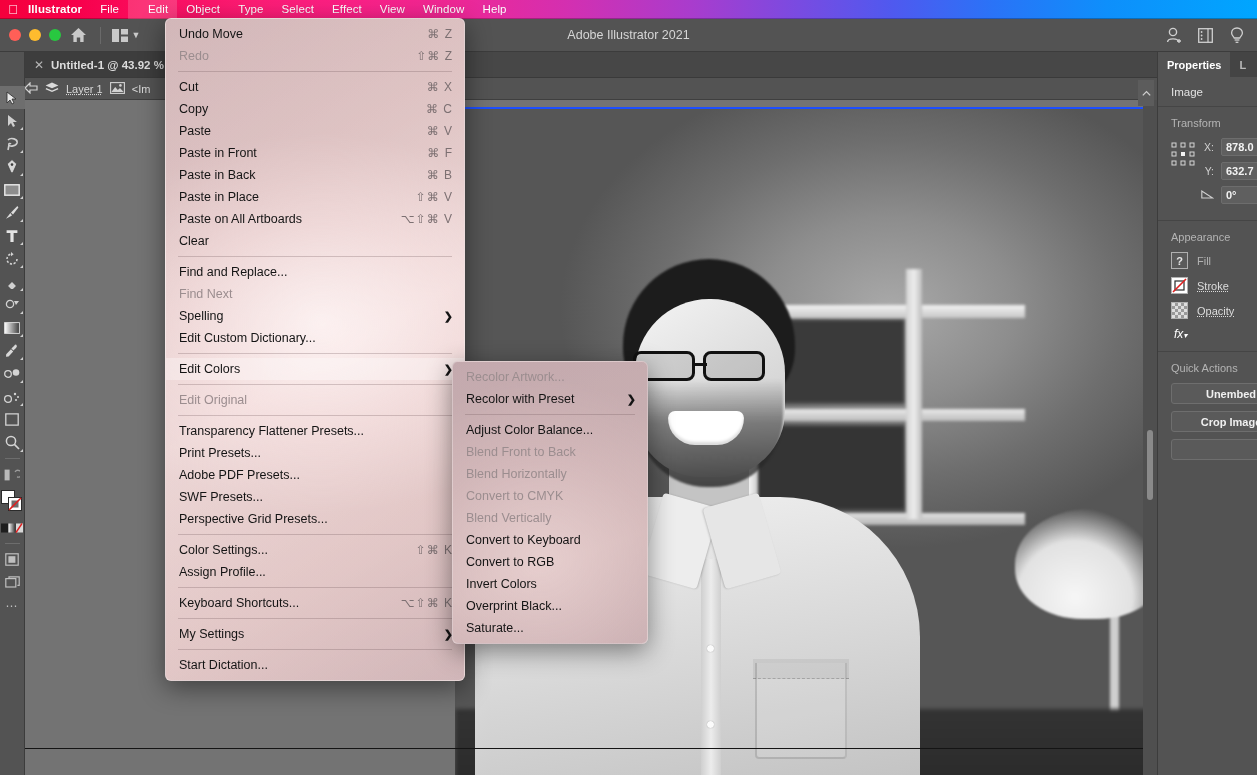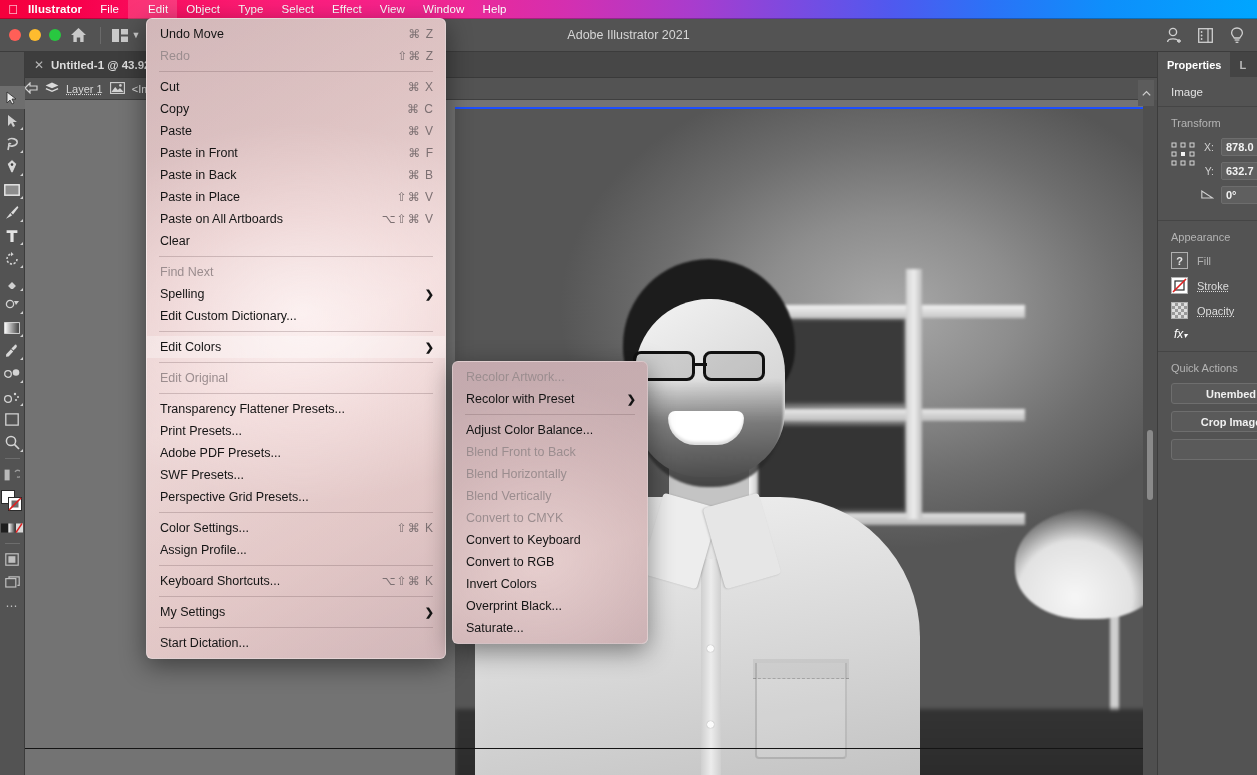--- a/index.html
+++ b/index.html
@@ -203,21 +203,21 @@
     background:#5c5c5c; display:flex; align-items:center; justify-content:center; }
 
   
   .menu {
     position: absolute; z-index: 80; border-radius: 6px;
     box-shadow: 0 7px 26px rgba(0,0,0,0.45);
     padding: 4px 0; overflow: hidden;
     backdrop-filter: blur(20px);
   }
   #edit-menu {
-    left: 146px; top: 18px; width: 300px;
+    left: 165px; top: 18px; width: 300px;
     background:
       radial-gradient(ellipse 260px 190px at 52% 46%, rgba(255,246,246,0.80) 0%, rgba(247,226,226,0.55) 52%, rgba(223,196,196,0.35) 100%),
       linear-gradient(150deg, #cbb0b3 0%, #dfc4c4 28%, #f3e0df 52%, #e4c9c8 78%, #c9aeb2 100%);
     border: 0.5px solid rgba(255,255,255,0.35);
   }
   #submenu {
     left: 452px; top: 361px; width: 196px;
     background:
       radial-gradient(ellipse 190px 180px at 45% 70%, rgba(236,212,212,0.72) 0%, rgba(214,186,188,0.58) 60%, rgba(196,170,174,0.45) 100%),
       linear-gradient(160deg, #c3a9ad 0%, #cbb1b3 35%, #d9c0bf 68%, #c6adb0 100%);
@@ -657,20 +657,24 @@
     <div class="mrow">
       <span>Paste on All Artboards</span>
       <span class="sc">⌥⇧⌘ V</span>
     </div>
     <div class="mrow">
       <span>Clear</span>
       <span class="sc"></span>
     </div>
     <div class="msep"></div>
 
+    <div class="mrow">
+      <span>Find and Replace...</span>
+      <span class="sc"></span>
+    </div>
     <div class="mrow dis">
       <span>Find Next</span>
       <span class="sc"></span>
     </div>
     <div class="mrow">
       <span>Spelling</span>
       <span class="arw">❯</span>
     </div>
     <div class="mrow">
       <span>Edit Custom Dictionary...</span>
@@ -752,25 +756,25 @@
     <div class="mrow">
       <span>Adjust Color Balance...</span>
     </div>
     <div class="mrow dis">
       <span>Blend Front to Back</span>
     </div>
     <div class="mrow dis">
       <span>Blend Horizontally</span>
     </div>
     <div class="mrow dis">
+      <span>Convert to CMYK</span>
+    </div>
+    <div class="mrow dis">
       <span>Blend Vertically</span>
     </div>
-    <div class="mrow dis">
-      <span>Convert to CMYK</span>
-    </div>
     <div class="mrow">
       <span>Convert to Keyboard</span>
     </div>
     <div class="mrow">
       <span>Convert to RGB</span>
     </div>
     <div class="mrow">
       <span>Invert Colors</span>
     </div>
     <div class="mrow">

